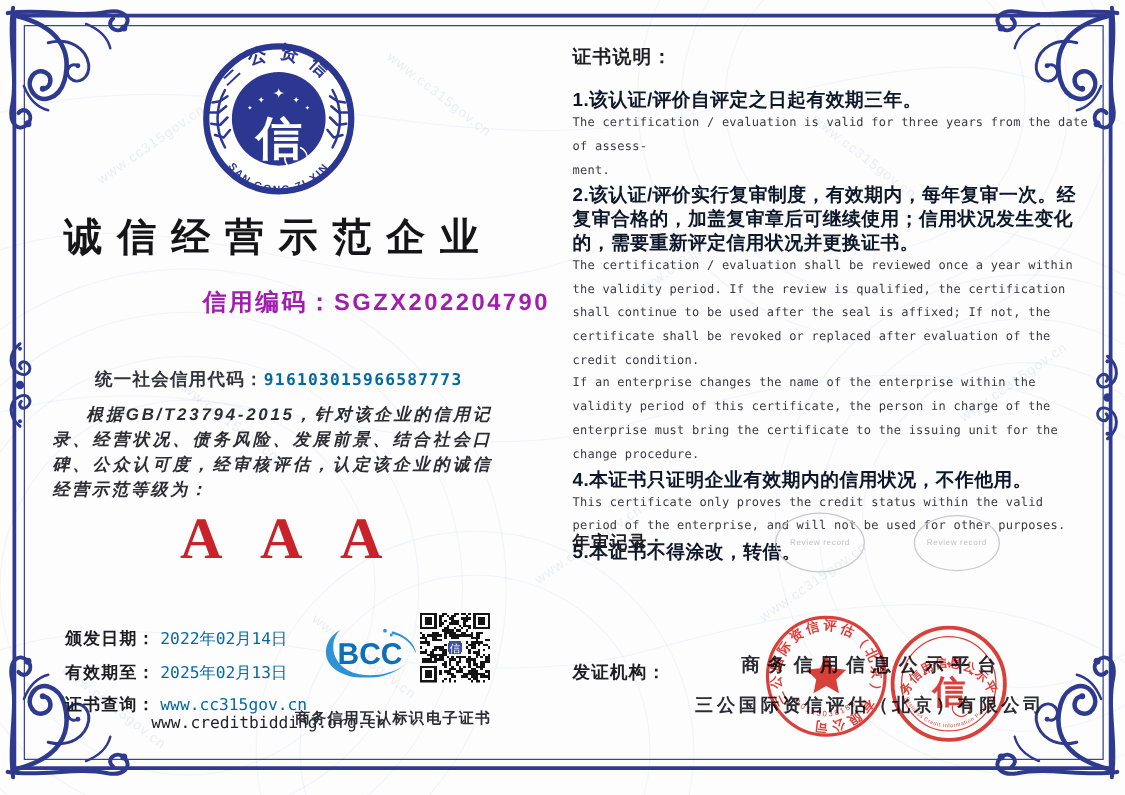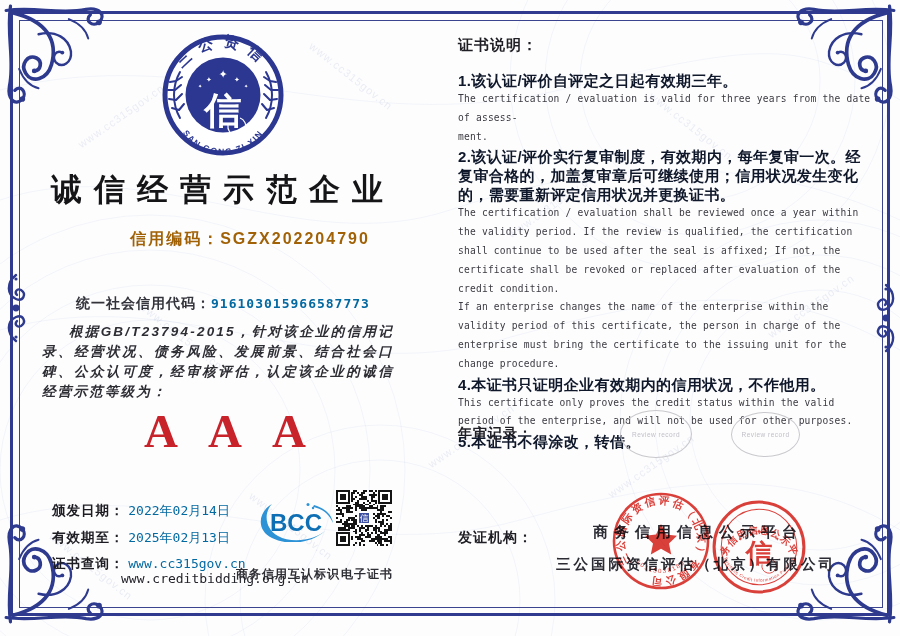--- a/index.html
+++ b/index.html
@@ -15,22 +15,22 @@
   .tr{right:4px;top:4px;transform:scaleX(-1);}
   .bl{left:4px;bottom:12px;transform:scaleY(-1);}
   .br{right:4px;bottom:12px;transform:scale(-1,-1);}
   .edge-orn{width:30px;height:72px;}
   
   .wm{font-size:11px;color:rgba(95,115,175,0.12);letter-spacing:1px;transform:rotate(-35deg);white-space:nowrap;}
   .wm.alt{transform:rotate(38deg);}
   
   .title{left:42px;top:169px;width:362px;text-align:center;font-size:31px;font-weight:bold;
          letter-spacing:12px;color:#151518;font-family:Liberation Sans, sans-serif;}
-  .credit-code{left:60px;top:229px;width:380px;text-align:center;font-size:16px;font-weight:bold;
-               color:#a16207;letter-spacing:2px;}
+  .credit-code{left:60px;top:229px;width:380px;text-align:right;font-size:19px;font-weight:bold;
+               color:#a21caf;letter-spacing:2px;}
   .uscc{left:33px;top:295px;width:380px;text-align:center;font-size:14px;font-weight:bold;
         color:#33333b;letter-spacing:1px;}
   .body-par{left:42px;top:322px;width:352px;font-size:13.5px;line-height:20px;letter-spacing:2.2px;
             color:#2d2d34;font-weight:bold;text-indent:2em;text-align:justify;font-style:italic;}
   .grade{left:40px;top:404px;width:370px;text-align:center;font-size:47px;font-weight:bold;
          color:#c8232b;letter-spacing:30px;padding-left:30px;box-sizing:border-box;
          font-family:"Liberation Serif","DejaVu Serif",serif;}
   .meta-row{left:52px;font-size:13.5px;white-space:nowrap;}
   .meta-label{font-weight:bold;color:#1c1c22;letter-spacing:1px;}
   .meta-value{color:#0369a1;font-family:"DejaVu Sans Mono",monospace;font-size:13px;}

